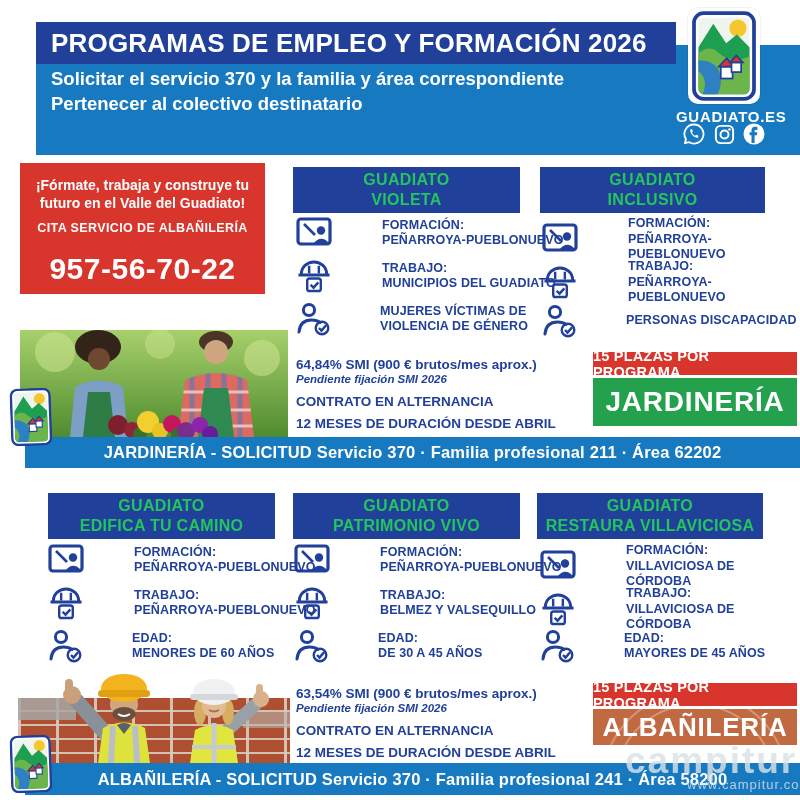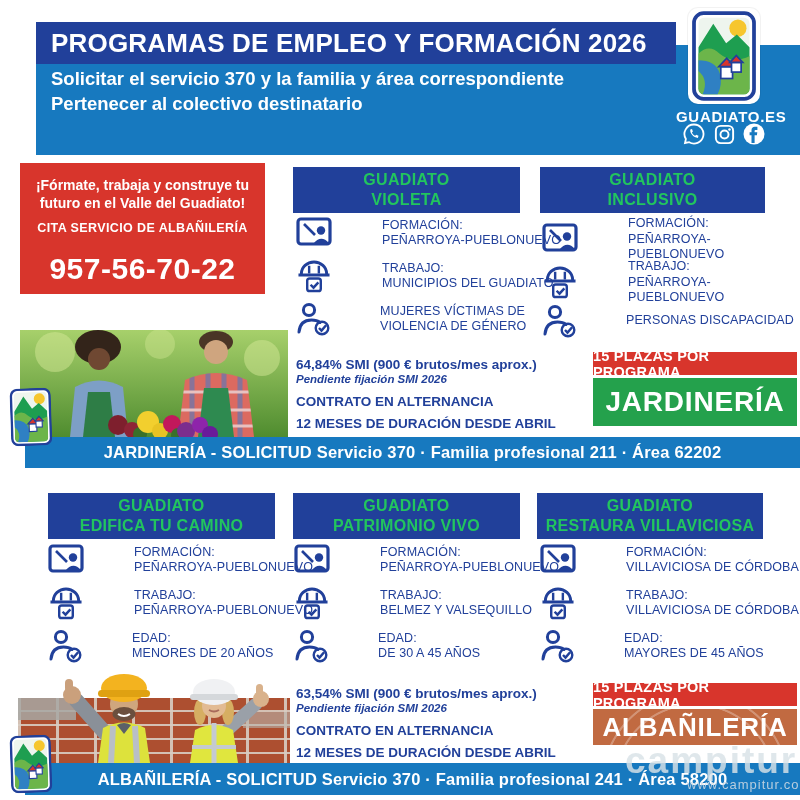--- a/index.html
+++ b/index.html
@@ -30,21 +30,21 @@
                text-align:center;padding-top:13px;}
   .contact-msg{font-size:14px;font-weight:800;line-height:18px;white-space:pre-line;}
   .contact-cta{margin-top:9px;font-size:12.5px;font-weight:800;letter-spacing:.4px;}
   .contact-phone{margin-top:17px;font-size:30px;font-weight:800;letter-spacing:.5px;}
 
   
   .prog-header{background:var(--navy);color:#22c55e;display:flex;align-items:center;justify-content:center;}
   .prog-header span{font-weight:800;font-size:16px;line-height:20px;text-align:center;white-space:pre-line;letter-spacing:.3px;}
   .item{display:flex;align-items:center;gap:9px;min-height:34px;color:var(--navy);}
   .item svg{flex:0 0 auto;}
-  .item-text span{display:block;font-weight:400;font-size:12.5px;line-height:15.5px;white-space:pre-line;letter-spacing:.1px;padding-left:41px;}
+  .item-text span{display:block;font-weight:700;font-size:12.5px;line-height:15.5px;white-space:pre-line;letter-spacing:.1px;padding-left:41px;}
 
   
   .smi-main{font-size:13.5px;font-weight:800;}
   .smi-note{font-size:11.5px;font-weight:700;font-style:italic;margin-top:1px;}
   .smi-contract{font-size:13.5px;font-weight:800;margin-top:9px;}
   .smi-duration{font-size:13.5px;font-weight:800;margin-top:7px;}
 
   
   .plazas{background:var(--red);color:#fff;font-weight:800;font-size:14.5px;display:flex;align-items:center;justify-content:center;letter-spacing:.2px;}
   .program-big{color:#fff;font-weight:800;font-size:28px;display:flex;align-items:center;justify-content:center;letter-spacing:.8px;}
@@ -323,21 +323,21 @@
         <span>TRABAJO:</span>
         <span>PEÑARROYA-PUEBLONUEVO</span>
       </span>
   </div>
   <div class="abs item" style="left:48px;top:629px;">
     <svg width="34" height="34" viewBox="0 0 34 34">
         <use href="#icon-person"></use>
       </svg>
     <span class="item-text">
         <span>EDAD:</span>
-        <span>MENORES DE 20 AÑOS</span>
+        <span>MENORES DE 60 AÑOS</span>
       </span>
   </div>
 
   <div class="abs item" style="left:294px;top:543px;">
     <svg width="36" height="32" viewBox="0 0 36 32">
         <use href="#icon-training"></use>
       </svg>
     <span class="item-text">
         <span>FORMACIÓN:</span>
         <span>PEÑARROYA-PUEBLONUEVO</span>

